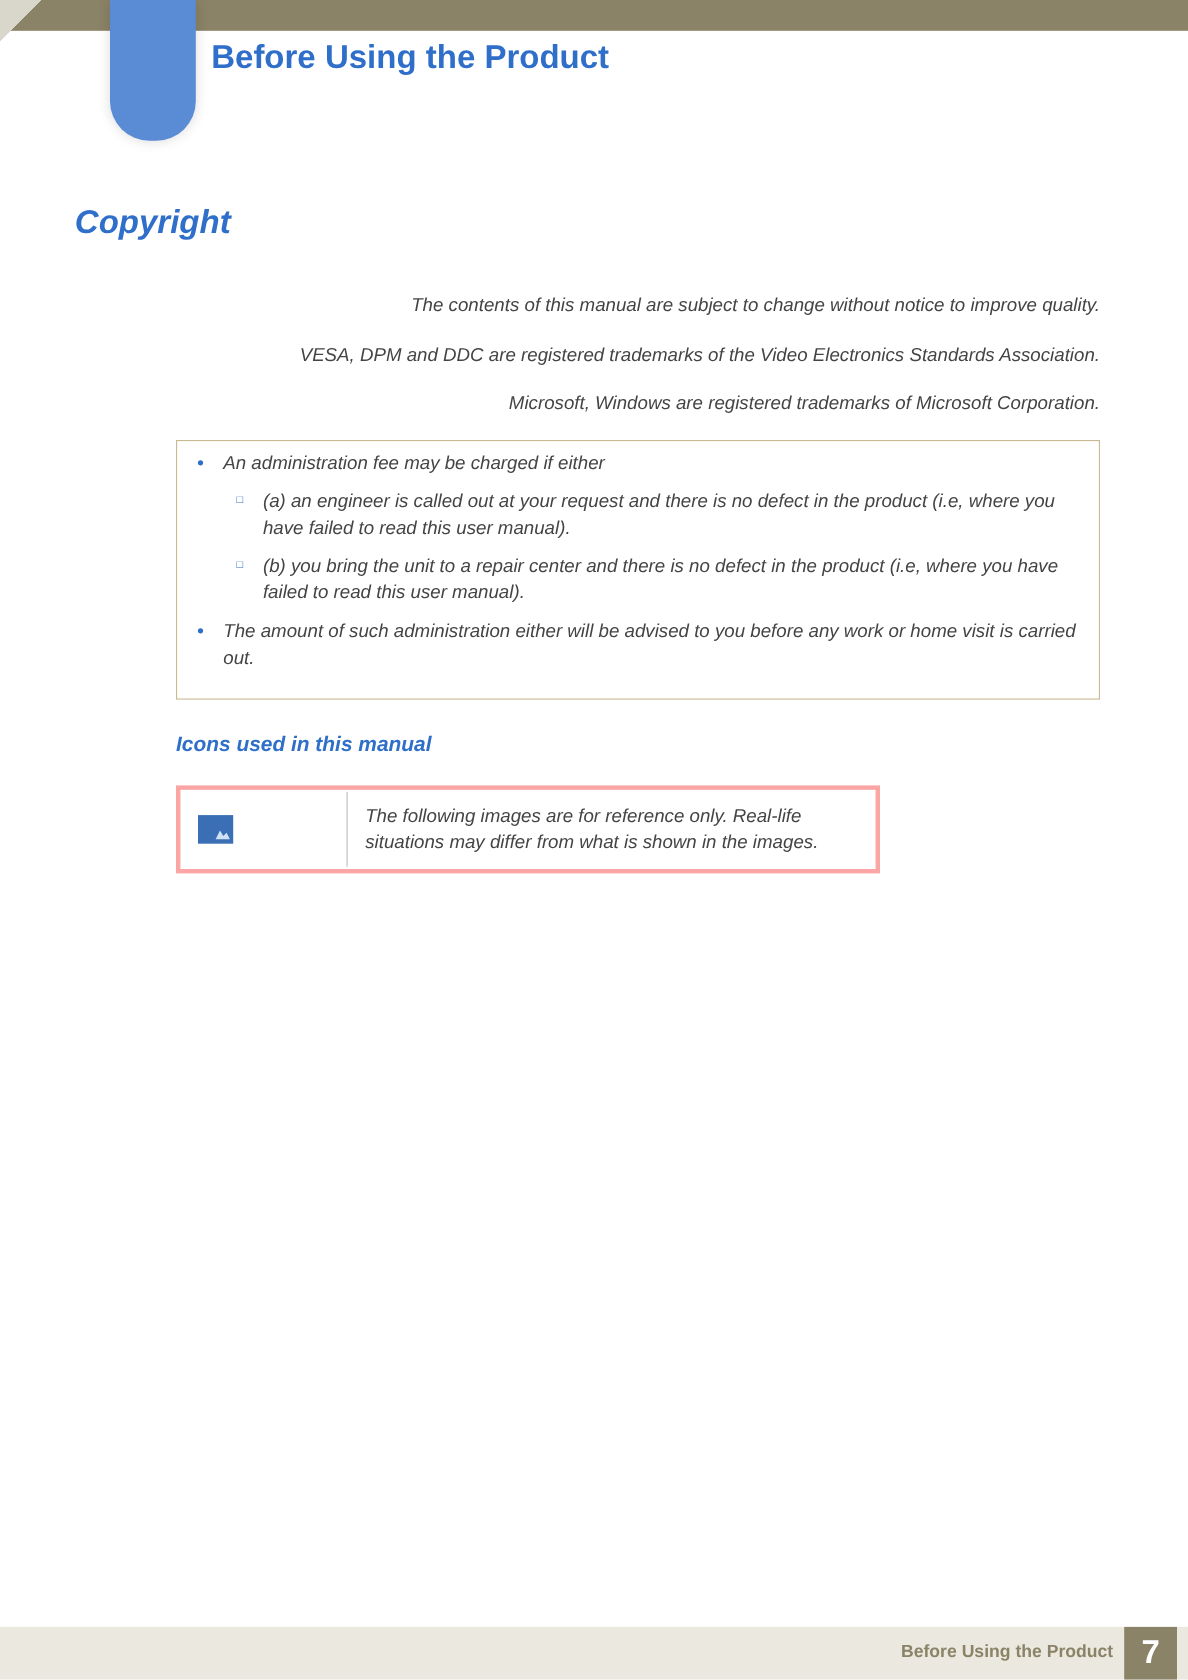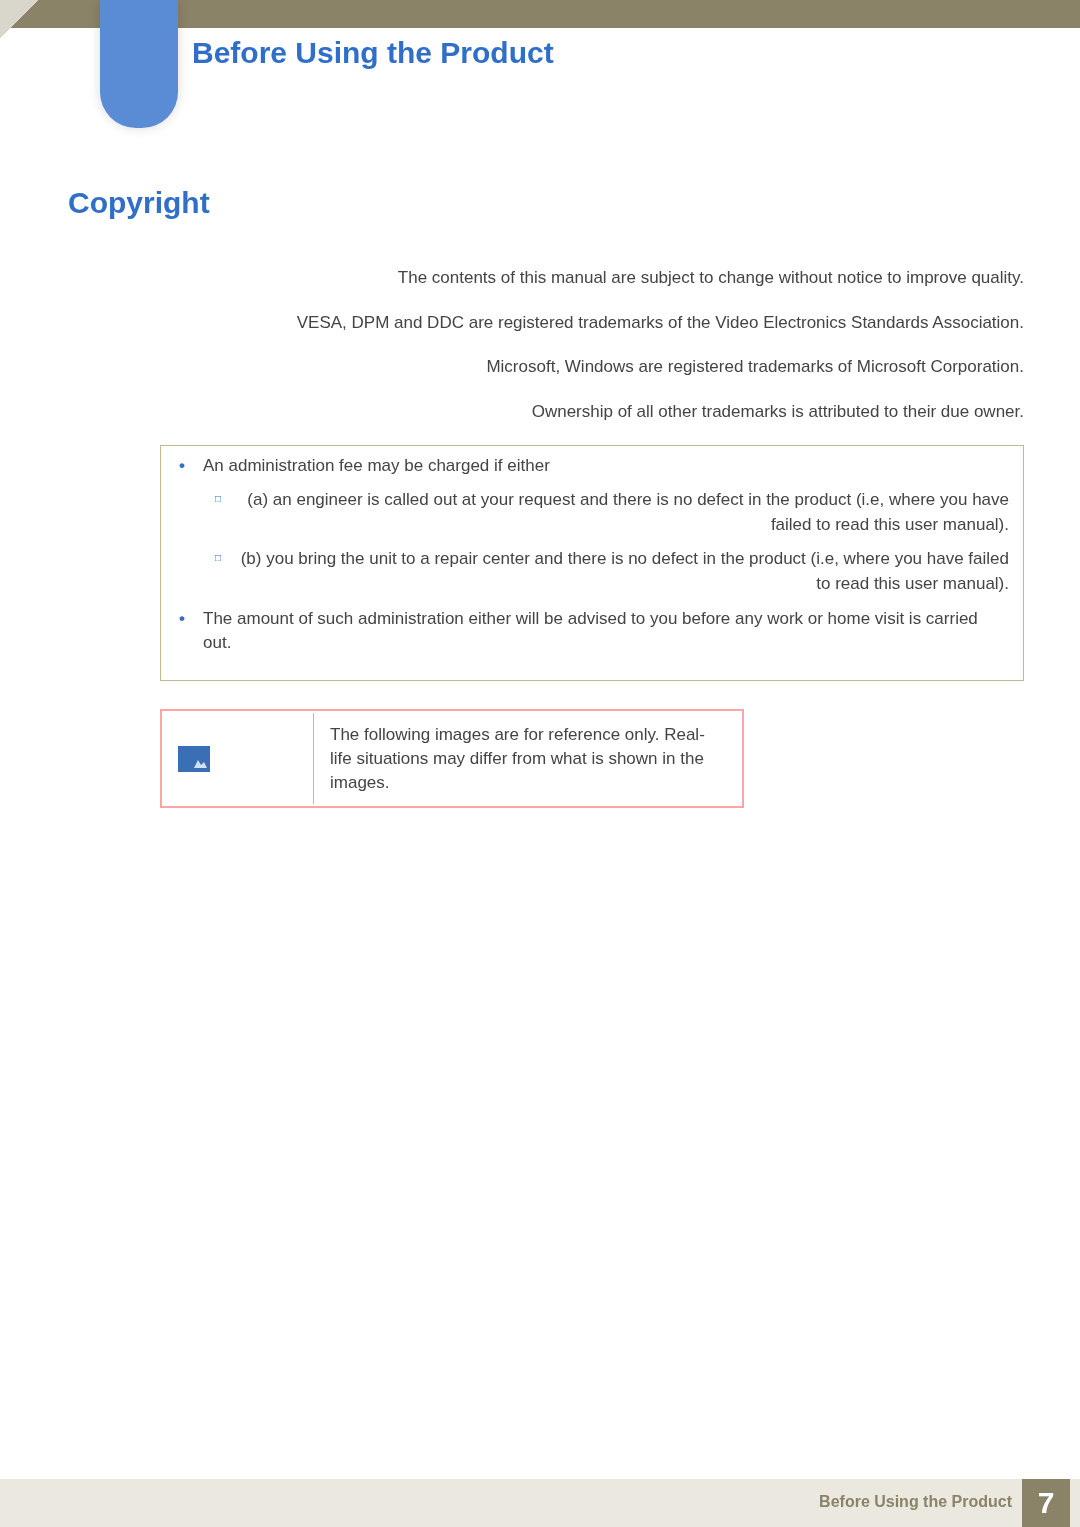--- a/index.html
+++ b/index.html
@@ -1,32 +1,32 @@
 <!DOCTYPE html>
 <html><head>
 <meta charset="utf-8">
 <style>
   * { margin: 0; padding: 0; box-sizing: border-box; }
   body { font-family: Arial, Helvetica, sans-serif; width: 1080px; height: 1527px; position: relative; background: #fff; color: #333; }
   .topbar { height: 28px; background: #8a8367; }
   .bluetab { position: absolute; left: 100px; top: 0; width: 78px; height: 128px; background: #5a8cd6; border-bottom-left-radius: 36px; border-bottom-right-radius: 36px; box-shadow: 0 0 12px rgba(0,0,0,0.15); }
   .chapter-title { position: absolute; left: 192px; top: 36px; font-size: 30px; font-weight: bold; color: #2f6fc9; }
-  .content { position: absolute; left: 68px; right: 56px; top: 186px; }
+  .content { position: absolute; left: 68px; right: 80px; top: 186px; font-style: italic; }
   .h1 { font-size: 30px; font-weight: bold; color: #2f6fc9; margin-bottom: 46px; }
   .body { margin-left: 92px; font-size: 17px; line-height: 1.45; color: #444; }
   .body p { margin-bottom: 20px; text-align: right; }
   .box { border: 1px solid #c9b98f; padding: 8px 14px 14px 6px; margin-top: 8px; margin-bottom: 28px; }
   .ul1 { list-style: none; }
   .ul1 > li { position: relative; padding-left: 36px; margin-bottom: 10px; }
   .ul1 > li::before { content: "•"; color: #2f6fc9; font-weight: bold; position: absolute; left: 12px; top: 0; }
   .ul2 { list-style: none; margin-top: 10px; }
-  .ul2 > li { position: relative; padding-left: 36px; margin-bottom: 10px; text-align: right; }
+  .ul2 > li { position: relative; padding-left: 36px; margin-bottom: 10px; }
   .ul2 > li::before { content: "□"; color: #2f6fc9; font-size: 10px; position: absolute; left: 12px; top: 4px; }
   .h2 { font-size: 19px; font-weight: bold; color: #2f6fc9; margin-bottom: 22px; }
-  .icontable { border: 2px solid #fca5a5; width: 584px; }
+  .icontable { border: 4px solid #fca5a5; width: 640px; }
   .icontable tr { }
   .iconcell { width: 150px; border-right: 1px solid #bcbcbc; text-align: left; padding: 10px 14px; vertical-align: middle; }
   .desccell { padding: 10px 14px; font-size: 17px; color: #444; line-height: 1.4; }
   .iconbox { width: 32px; height: 26px; background: #3a6fb5; display: inline-block; position: relative; vertical-align: middle; }
   .iconbox svg { position: absolute; bottom: 2px; right: 2px; }
   .footer { position: absolute; bottom: 0; left: 0; right: 0; height: 48px; background: #ebe8df; }
   .footer-label { position: absolute; right: 68px; top: 14px; font-size: 16px; font-weight: bold; color: #8a8367; }
   .footer-pg { position: absolute; right: 10px; top: 0; width: 48px; height: 48px; background: #8a8367; color: #fff; font-size: 30px; font-weight: bold; text-align: center; line-height: 48px; }
   .corner { position: absolute; left: 0; top: 0; width: 38px; height: 38px; background: linear-gradient(135deg, #d9d6cc 0 50%, transparent 50% 100%); }
 </style>
@@ -37,35 +37,35 @@
 <div class="topbar"></div>
 <div class="bluetab"></div>
 <div class="chapter-title">Before Using the Product</div>
 
 <div class="content">
   <div class="h1">Copyright</div>
   <div class="body">
     <p>The contents of this manual are subject to change without notice to improve quality.</p>
     <p>VESA, DPM and DDC are registered trademarks of the Video Electronics Standards Association.</p>
     <p>Microsoft, Windows are registered trademarks of Microsoft Corporation.</p>
-    <p>Ownership of all other trademarks is attributed to their due owner.</p>
 
     <div class="box">
       <ul class="ul1">
         <li>
           <span>An administration fee may be charged if either</span>
           <ul class="ul2">
             <li>(a) an engineer is called out at your request and there is no defect in the product (i.e, where you have failed to read this user manual).</li>
             <li>(b) you bring the unit to a repair center and there is no defect in the product (i.e, where you have failed to read this user manual).</li>
           </ul>
         </li>
         <li>The amount of such administration either will be advised to you before any work or home visit is carried out.</li>
       </ul>
     </div>
 
+    <div class="h2">Icons used in this manual</div>
 
     <table class="icontable">
       <tbody>
           <tr>
         <td class="iconcell">
           <span class="iconbox">
             <svg width="16" height="14" viewBox="0 0 16 14">
               <path d="M2 12 L6 4 L9 9 L12 6 L15 12 Z" fill="#cfe1f5"></path>
             </svg>
           </span>

